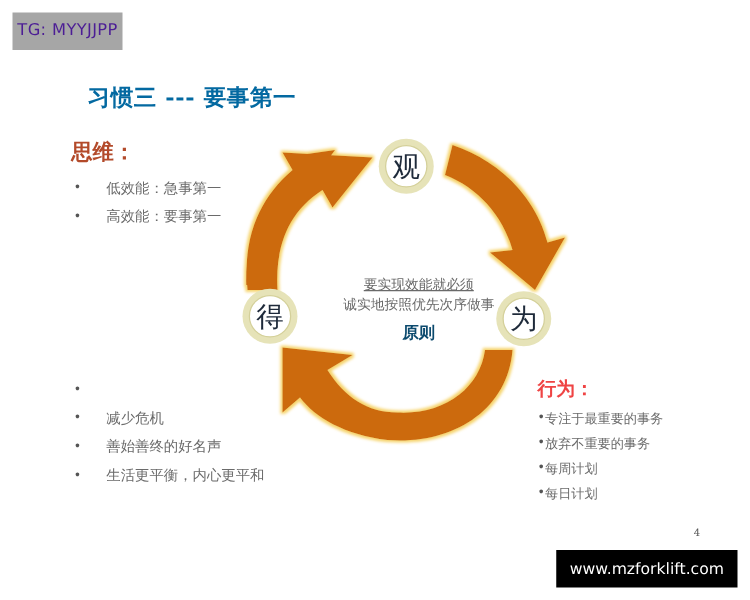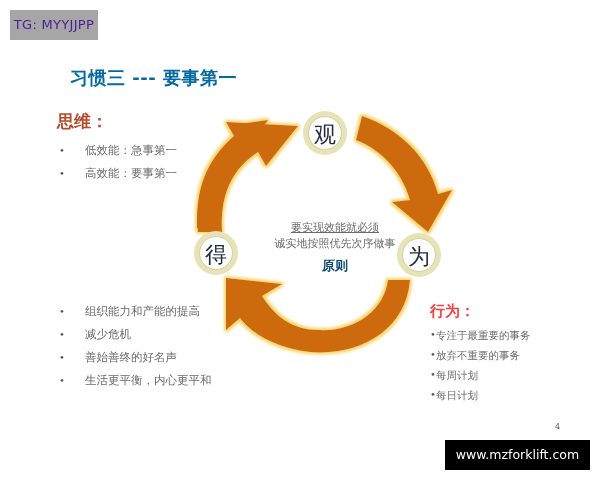--- a/index.html
+++ b/index.html
@@ -116,21 +116,20 @@
         <span class="dot">•</span>
         <span>高效能：要事第一</span>
       </li>
   </ul>
 </div>
 
 <div class="abs" style="left:57px; top:296px;">
   <ul class="list" style="margin-top:4px;">
     <li>
         <span class="dot">•</span>
-        <span>组织能力和产能的提高</span>
       </li>
     <li>
         <span class="dot">•</span>
         <span>减少危机</span>
       </li>
     <li>
         <span class="dot">•</span>
         <span>善始善终的好名声</span>
       </li>
     <li>

